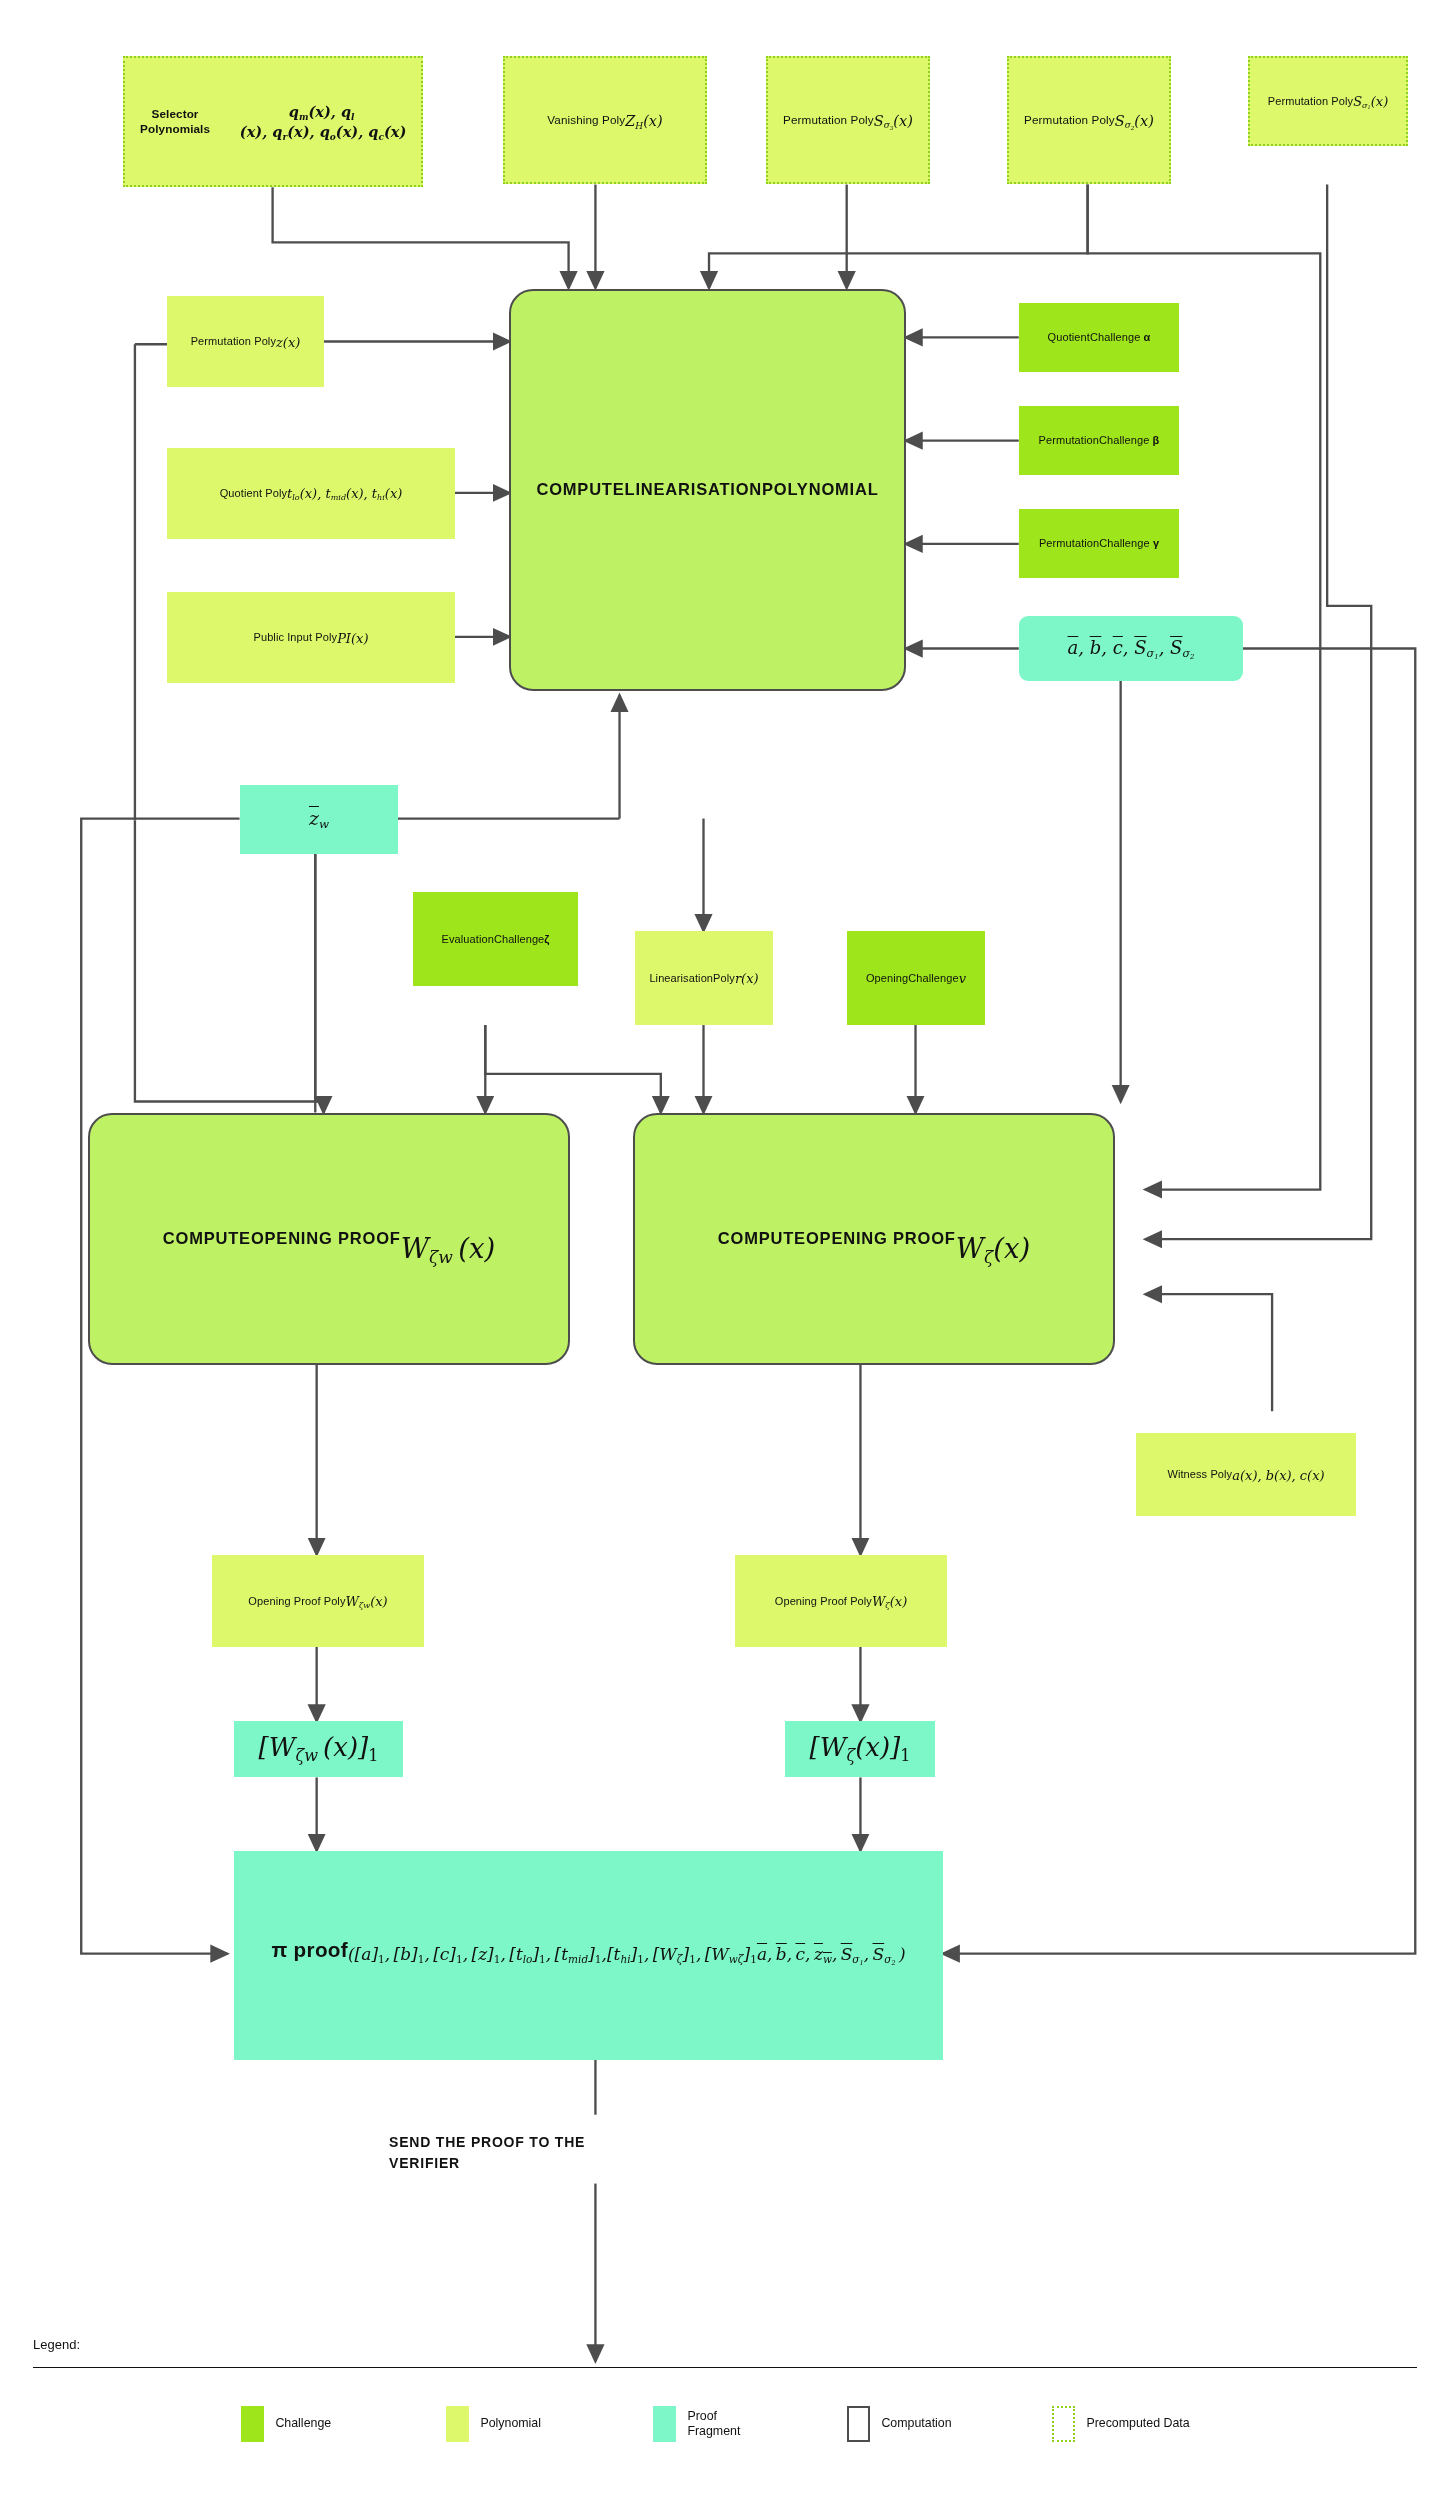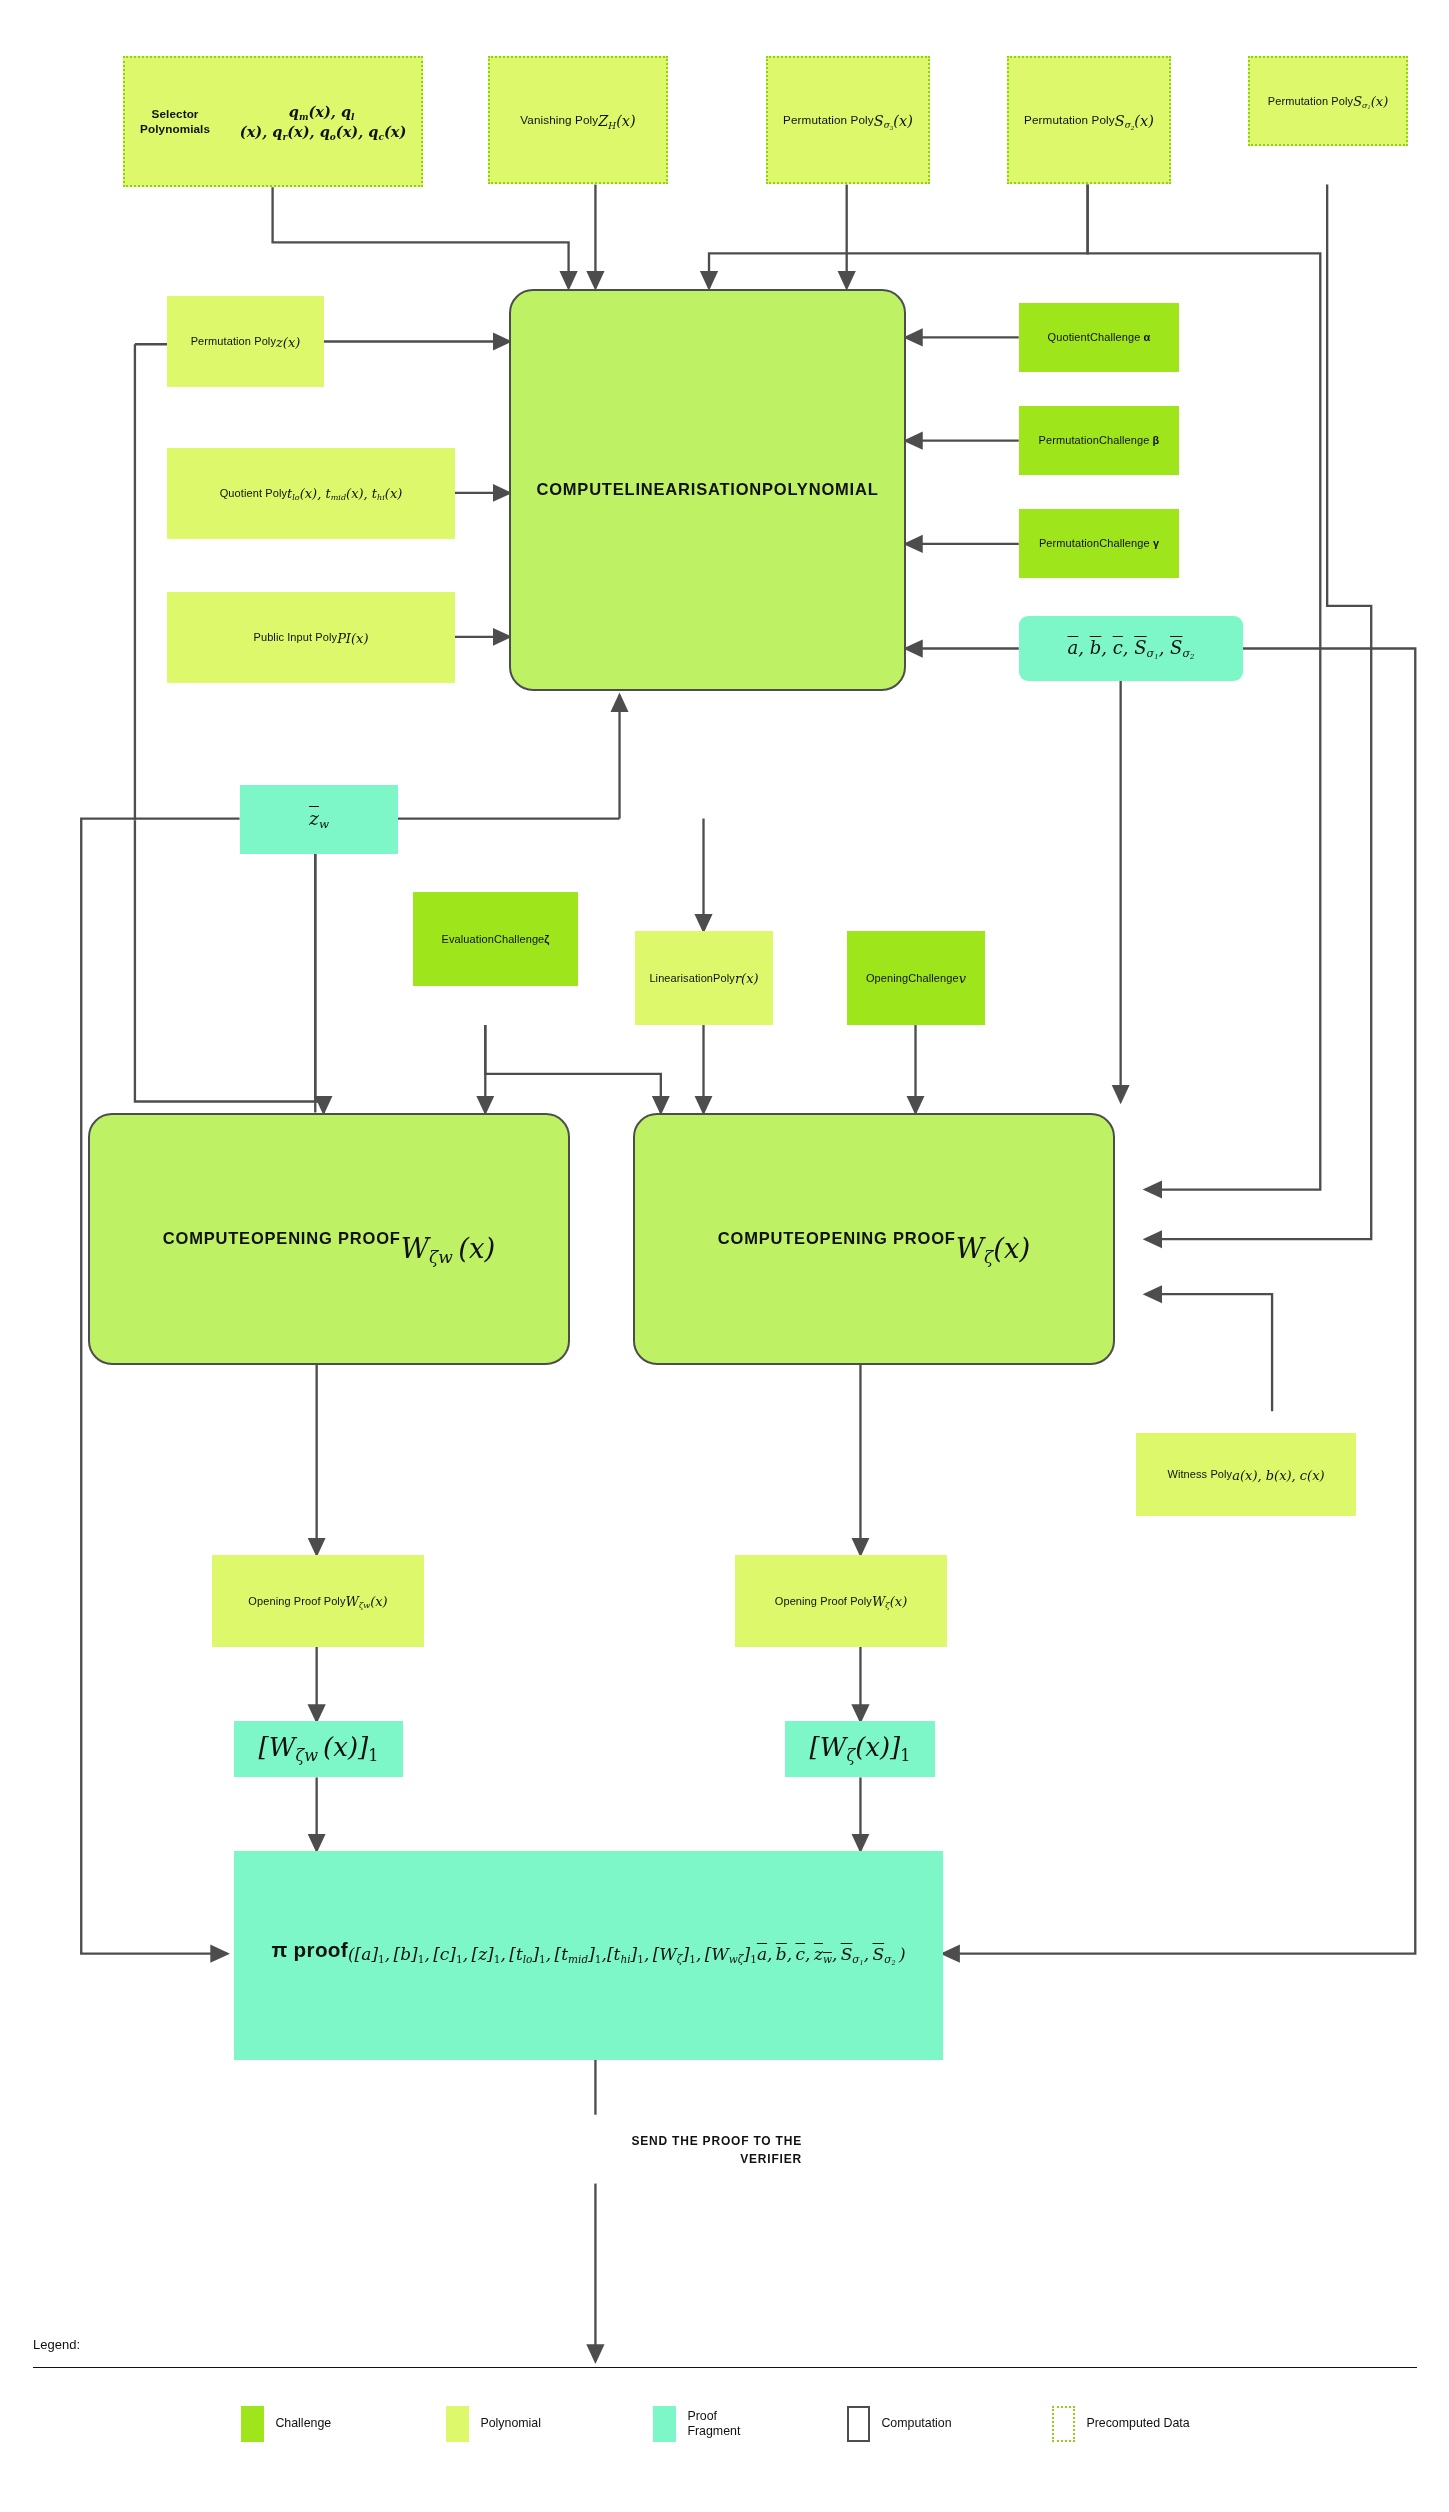--- a/index.html
+++ b/index.html
@@ -29,21 +29,21 @@
   .big-math{font-family:"DejaVu Serif", serif;font-style:italic;font-size:26px;}
 
   sub{font-size:.62em;vertical-align:-0.28em;font-style:italic;}
   .ov{ text-decoration:overline; }
 
   .chal-strong{font-weight:bold;}
 
   .pi-title{font-size:20.7px;font-weight:bold;letter-spacing:0.3px;margin-bottom:9.6px;}
   .pi-line{font-family:"DejaVu Serif", serif;font-style:italic;font-size:17px;margin:6.2px 0;}
 
-  .send{position:absolute;text-align:right;font-size:12px;font-weight:bold;letter-spacing:0.8px;line-height:1.5;}
+  .send{position:absolute;text-align:left;font-size:14px;font-weight:bold;letter-spacing:0.8px;line-height:1.5;}
 
   #legend-label{position:absolute;font-size:13px;}
   #legend-rule{position:absolute;background:#111;height:1.4px;}
   .leg-item{position:absolute;display:flex;align-items:center;}
   .leg-swatch{width:23.4px;height:36px;flex:0 0 auto;}
   .leg-text{font-size:12.4px;margin-left:11px;line-height:1.25;text-align:left;}
   .leg-comp{width:23.4px;height:36px;border:2.8px solid #4d4d4d;background:#fff;box-sizing:border-box;}
   .leg-pre{width:23.4px;height:36px;border:2.8px dotted #8fd11a;background:#fff;box-sizing:border-box;}
 </style>
 </head>
@@ -130,21 +130,21 @@
     </g>
   </svg>
 
   <div class="node precomp" style="left:123px;top:56px;width:300px;height:131px;font-weight:bold;">
     <div class="lbl">Selector Polynomials</div>
     <div class="math">
       <i>q<sub>m</sub></i>(<i>x</i>),&nbsp;<i>q<sub>l</sub></i> (<i>x</i>),&nbsp;<i>q<sub>r</sub></i>(<i>x</i>),&nbsp;<i>q<sub>o</sub></i>(<i>x</i>),&nbsp;<i>q<sub>c</sub></i>(<i>x</i>)
     </div>
   </div>
 
-  <div class="node precomp" style="left:488px;top:56px;width:180px;height:128px;">
+  <div class="node precomp" style="left:503px;top:56px;width:204px;height:128px;">
     <div class="lbl">Vanishing Poly</div>
     <div class="math"><i>Z<sub>H</sub></i>(<i>x</i>)</div>
   </div>
 
   <div class="node precomp" style="left:766px;top:56px;width:164px;height:128px;">
     <div class="lbl">Permutation Poly</div>
     <div class="math"><i>S</i><sub>σ<sub>3</sub></sub>(<i>x</i>)</div>
   </div>
 
   <div class="node precomp" style="left:1007px;top:56px;width:164px;height:128px;">

